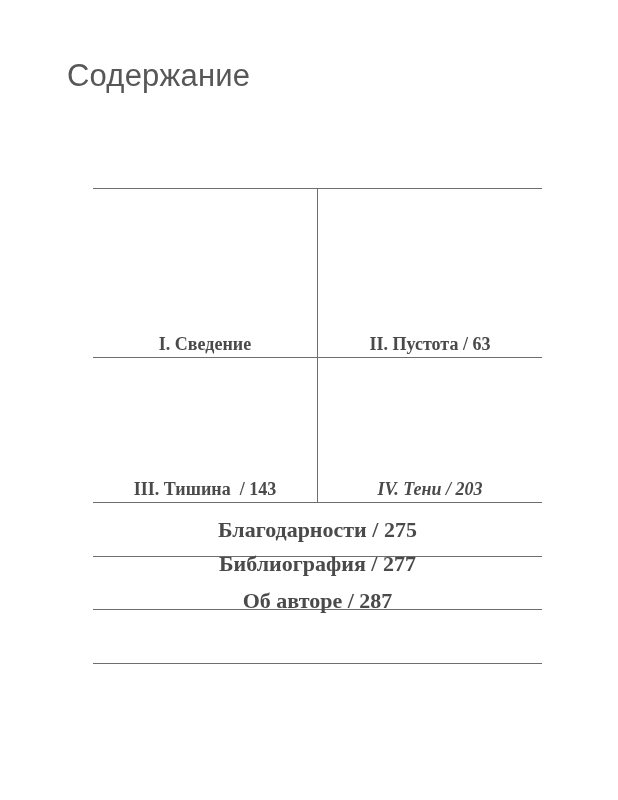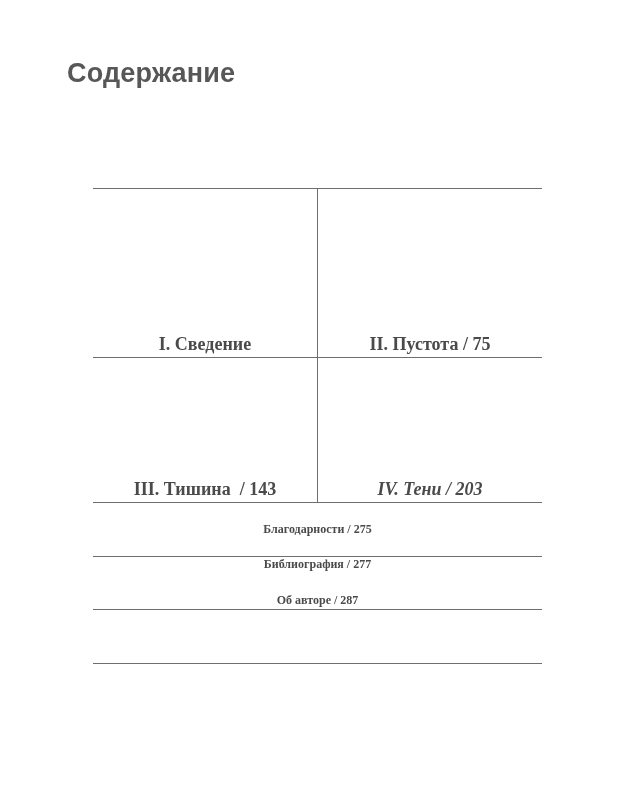--- a/index.html
+++ b/index.html
@@ -4,41 +4,41 @@
 <style>
   html, body { margin: 0; padding: 0; }
   body {
     width: 618px; height: 800px; position: relative; overflow: hidden;
     background: #ffffff;
     font-family: "Liberation Serif", serif;
   }
   .page-title {
     position: absolute; left: 67px; top: 58px;
     font-family: "Liberation Sans", sans-serif;
-    font-weight: bold; font-size: 27px; color: #575757;
+    font-weight: normal; font-size: 31px; color: #575757;
     letter-spacing: 0.2px;
   }
   .hline {
     position: absolute; left: 93px; width: 449px; height: 0;
     border-top: 1.5px solid #6e6e6e;
   }
   .vline {
     position: absolute; left: 317px; top: 188px; width: 0; height: 314px;
     border-left: 1.5px solid #6e6e6e;
   }
   .cell {
     position: absolute; display: flex; align-items: flex-end; justify-content: center;
     text-align: center; color: #4a4a4a; font-size: 18px; line-height: 25px;
     font-weight: bold;
   }
   .cell span { display: block; }
   .row {
     position: absolute; left: 93px; width: 449px;
     display: flex; align-items: center; justify-content: center;
-    color: #4a4a4a; font-size: 12px; font-weight: bold;
+    color: #4a4a4a; font-size: 22px; font-weight: bold;
   }
 </style>
 </head>
 <body>
 
 <div class="page-title">Содержание</div>
 
 <div>
   <div class="hline" style="top:188px"></div>
   <div class="hline" style="top:357px"></div>
@@ -48,21 +48,21 @@
   <div class="hline" style="top:663px"></div>
   <div class="vline"></div>
 
   <div class="cell" style="left:93px; top:189px; width:224px; height:168px; padding-bottom:0;">
     <div style="margin-top:-10px;">
       <span>I. Сведение</span>
     </div>
     </div>
   <div class="cell" style="left:318px; top:189px; width:224px; height:168px;">
     <div style="margin-top:-34px;">
-      <span>II. Пустота / 75</span>
+      <span>II. Пустота / 63</span>
     </div>
   </div>
   <div class="cell" style="left:93px; top:358px; width:224px; height:144px;">
     <span style="white-space:pre;">III. Тишина  / 143</span>
   </div>
   <div class="cell" style="left:318px; top:358px; width:224px; height:144px;font-style:italic;">
     <span>IV. Тени / 203</span>
   </div>
 
   <div class="row" style="top:503px; height:53px;">

